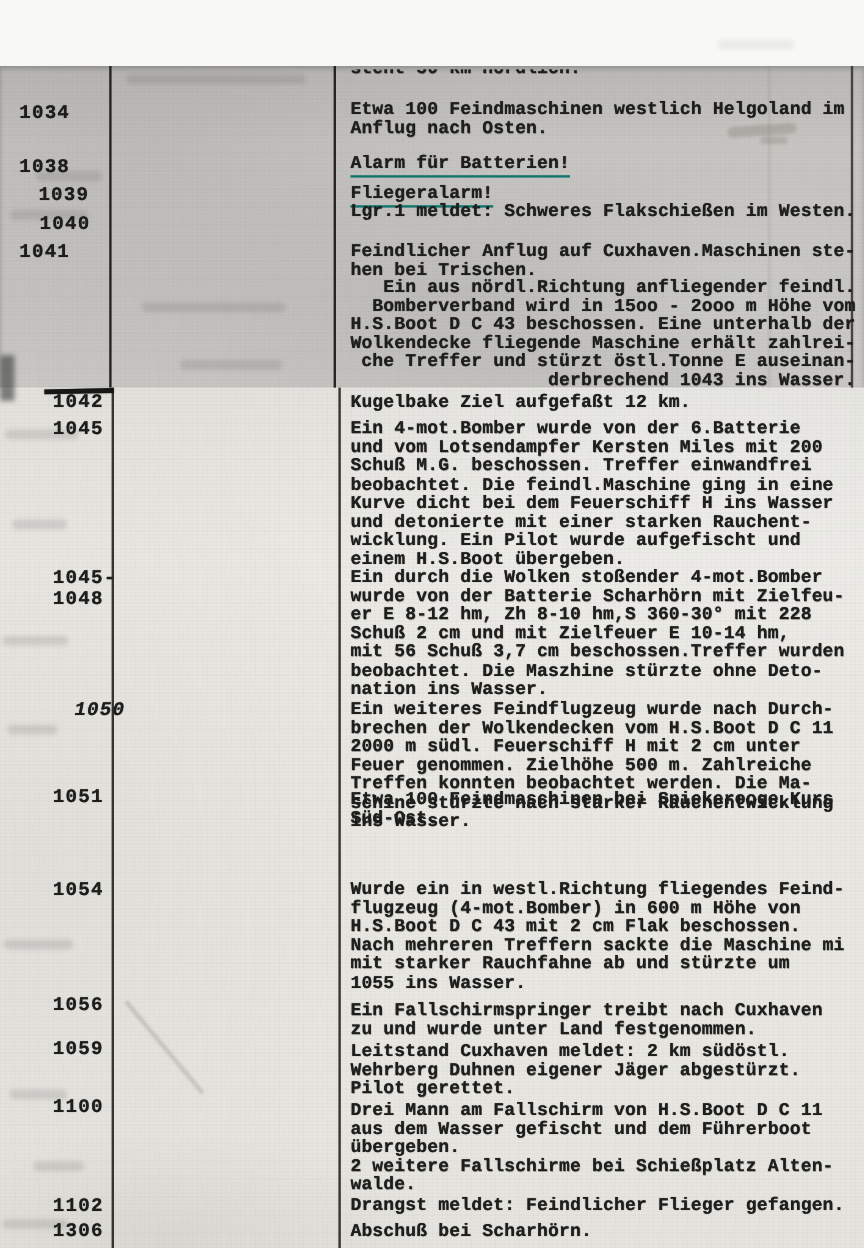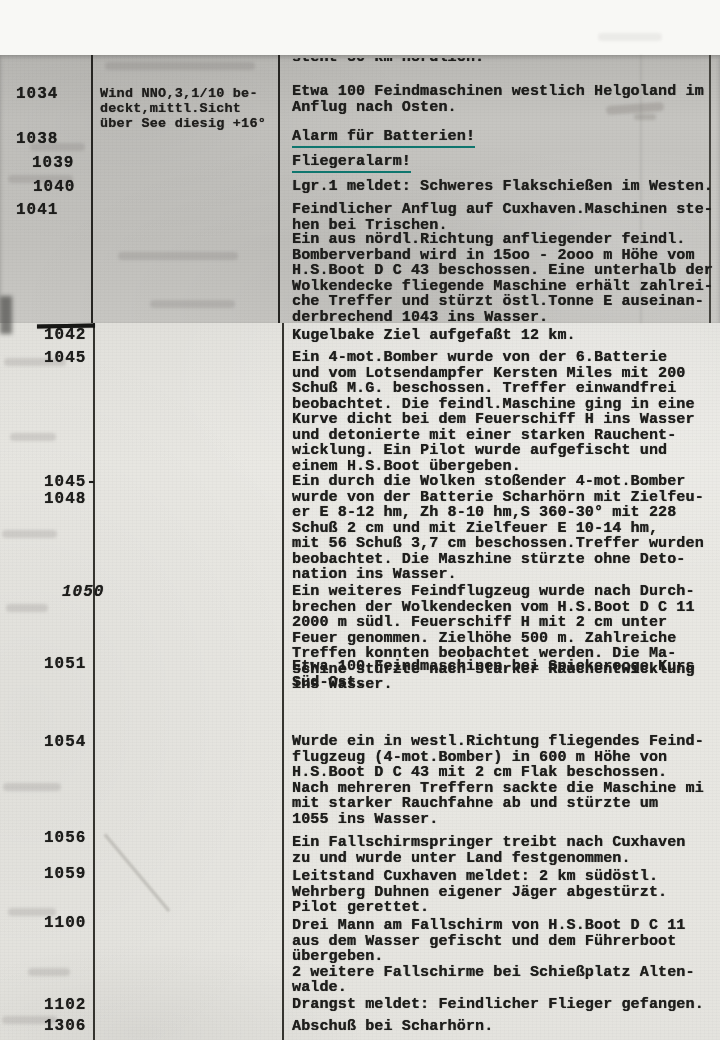--- a/index.html
+++ b/index.html
@@ -103,39 +103,36 @@
   <div class="ghost" style="left:150px;top:300px;width:85px"></div>
   <div class="ghost" style="left:4px;top:358px;width:62px"></div>
   <div class="ghost" style="left:10px;top:433px;width:46px"></div>
   <div class="ghost" style="left:2px;top:530px;width:55px"></div>
   <div class="ghost" style="left:6px;top:604px;width:42px"></div>
   <div class="ghost" style="left:3px;top:783px;width:58px"></div>
   <div class="ghost" style="left:8px;top:908px;width:48px"></div>
   <div class="ghost" style="left:28px;top:968px;width:42px"></div>
   <div class="ghost" style="left:2px;top:1016px;width:55px"></div>
 
-  <div id="weather">Wind NNO,3,1/10 be-
-deckt,mittl.Sicht
-über See diesig +16°</div>
 
   <div id="entries-layer">
       <div class="body-text partial" style="top: 50px;">steht 50 km nördlich.</div>
       <div class="time" style="top: 86px; left: 16px;">1034</div>
       <div class="body-text" style="top: 84px;">Etwa 100 Feindmaschinen westlich Helgoland im
 Anflug nach Osten.</div>
       <div class="time" style="top: 131px; left: 16px;">1038</div>
       <div class="body-text underlined" style="top: 129px;">Alarm für Batterien!</div>
       <div class="time" style="top: 155px; left: 32px;">1039</div>
       <div class="body-text underlined" style="top: 154px;">Fliegeralarm!</div>
       <div class="time" style="top: 179px; left: 16px; margin-left: 17px;">1040</div>
-      <div class="body-text" style="top: 179px;">Lgr.1 meldet: Schweres Flakschießen im Westen.</div>
+      <div class="body-text" style="top: 169px;">Lgr.1 meldet: Schweres Flakschießen im Westen.</div>
       <div class="time" style="top: 202px; left: 16px;">1041</div>
       <div class="body-text" style="top: 202px;">Feindlicher Anflug auf Cuxhaven.Maschinen ste-
 hen bei Trischen.</div>
-      <div class="body-text" style="top: 232px;">Ein aus nördl.Richtung anfliegender feindl.
+      <div class="body-text" style="top: 232px; text-align: right;">Ein aus nördl.Richtung anfliegender feindl.
 Bomberverband wird in 15oo - 2ooo m Höhe vom
 H.S.Boot D C 43 beschossen. Eine unterhalb der
 Wolkendecke fliegende Maschine erhält zahlrei-
 che Treffer und stürzt östl.Tonne E auseinan-
 derbrechend 1043 ins Wasser.</div>
       <div class="time struck" style="top: 327px; left: 44px;">1042</div>
       <div class="body-text" style="top: 328px;">Kugelbake Ziel aufgefaßt 12 km.</div>
       <div class="time" style="top: 350px; left: 44px; text-align: center;">1045</div>
       <div class="body-text" style="top: 350px;">Ein 4-mot.Bomber wurde von der 6.Batterie
 und vom Lotsendampfer Kersten Miles mit 200

